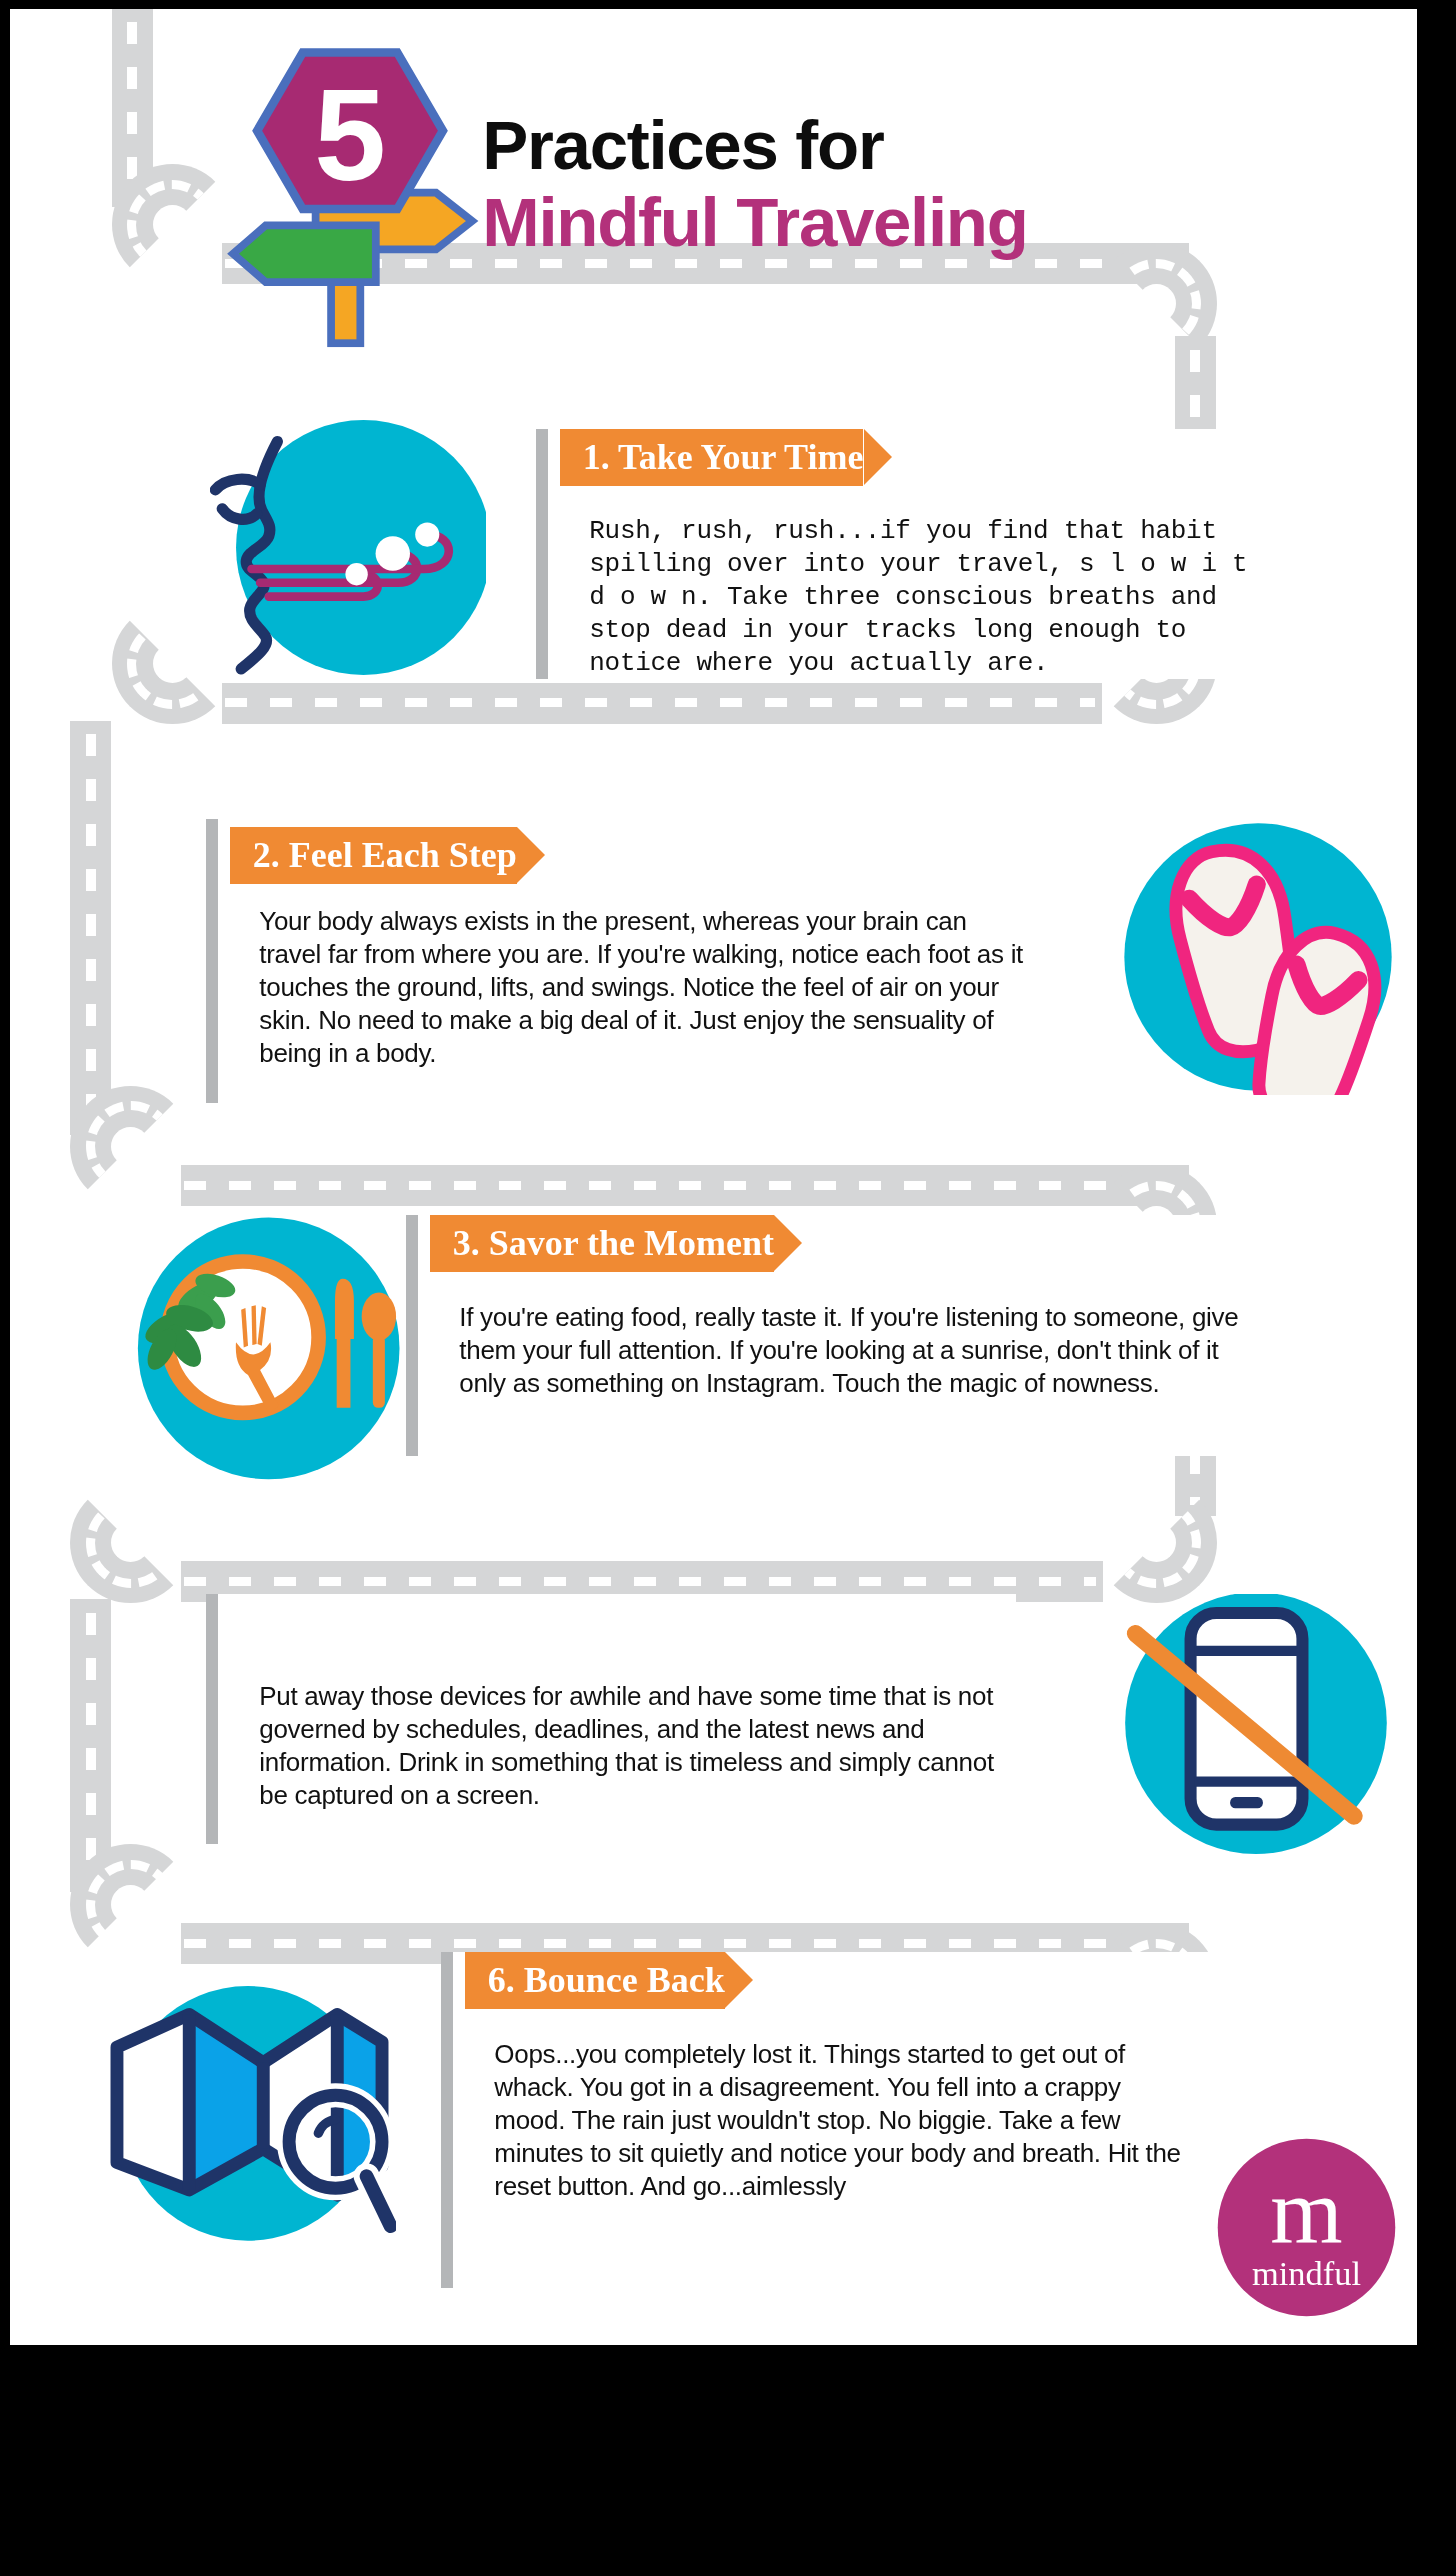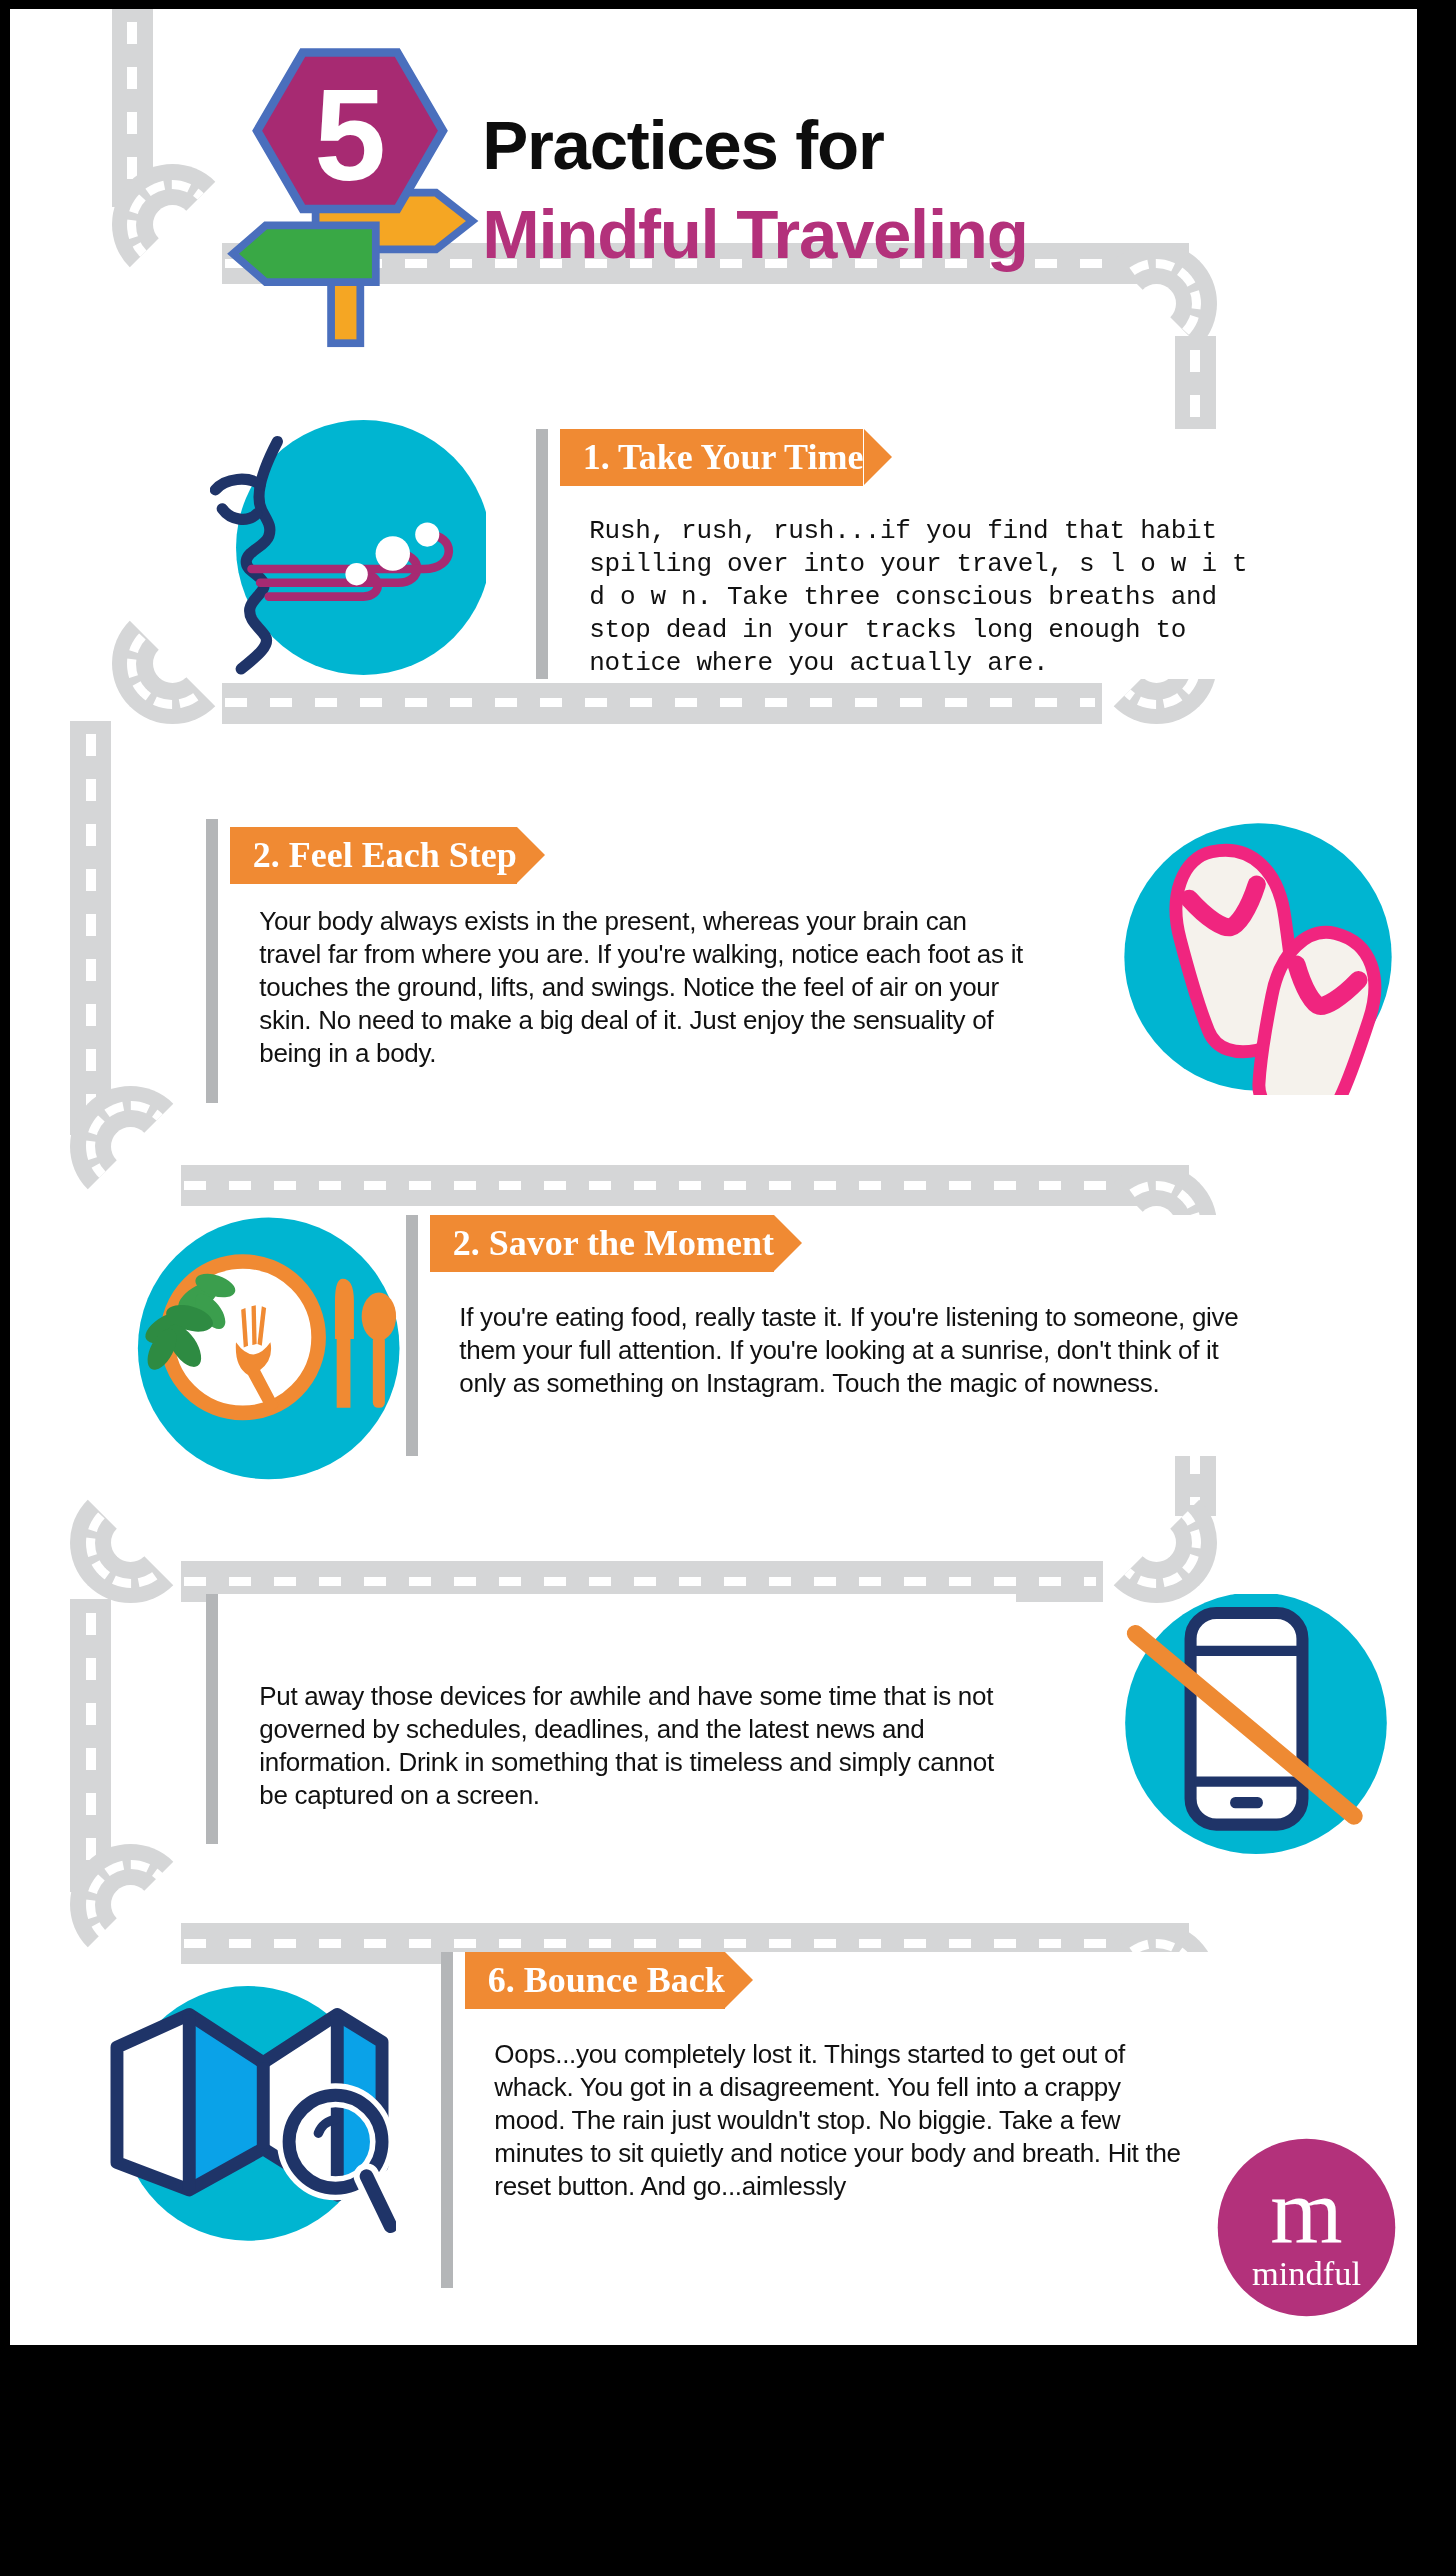--- a/index.html
+++ b/index.html
@@ -58,21 +58,21 @@
   #header { position:absolute; left:0; top:0; width:100%; height:362px; }
   #signpost { position:absolute; left:211px; top:33px; width:258px; height:310px; }
   #title-block { position:absolute; left:472px; top:102px; width:862px; }
   .title-line1 {
     font-size:69px; font-weight:bold; color:#0d0d0d;
     letter-spacing:-1.3px; line-height:1.0;
     font-family:"Liberation Sans", sans-serif;
   }
   .title-line2 {
     font-size:69px; font-weight:bold; color:#b3317b;
-    letter-spacing:-1.3px; line-height:1.05; margin-top:19px;
+    letter-spacing:-1.3px; line-height:1.05; margin-top:7px;
     font-family:"Liberation Sans", sans-serif;
   }
 
   
   .section { position:absolute; }
   .card {
     position:absolute;
     background:#ffffff;
     border-left:12px solid #b4b6b8;
   }
@@ -288,21 +288,21 @@
 
           <path d="M246 74 q13 0 13 26 l0 44 l-22 0 l0 -44 q0 -26 9 -26 Z
                    M239 144 l16 0 l0 80 l-16 0 Z" fill="#f08a33"></path>
 
           <ellipse cx="288" cy="118" rx="20" ry="28" fill="#f08a33"></ellipse>
           <rect x="281" y="140" width="14" height="84" rx="6" fill="#f08a33"></rect>
         </svg>
       </div>
 
       <div class="card" style="left:396px; top:1206px; width:862px; height:241px;">
-        <div class="banner" style="left:12px; top:0px;">2. Savor the Moment</div>
+        <div class="banner" style="left:12px; top:0px;">3. Savor the Moment</div>
         <div class="body-text" style="left:41px; top:86px; width:784px;">If you're eating food, really taste it. If you're listening to someone, give them your full attention. If you're looking at a sunrise, don't think of it only as something on Instagram. Touch the magic of nowness.</div>
       </div>
     </div>
 
     <div class="section">
       <div class="card" style="left:196px; top:1585px; width:810px; height:250px;">
         <div class="body-text" style="left:41px; top:86px; width:741px;">Put away those devices for awhile and have some time that is not governed by schedules, deadlines, and the latest news and information. Drink in something that is timeless and simply cannot be captured on a screen.</div>
       </div>
 
       <div class="icon-wrap" style="left:1110px; top:1585px;">

